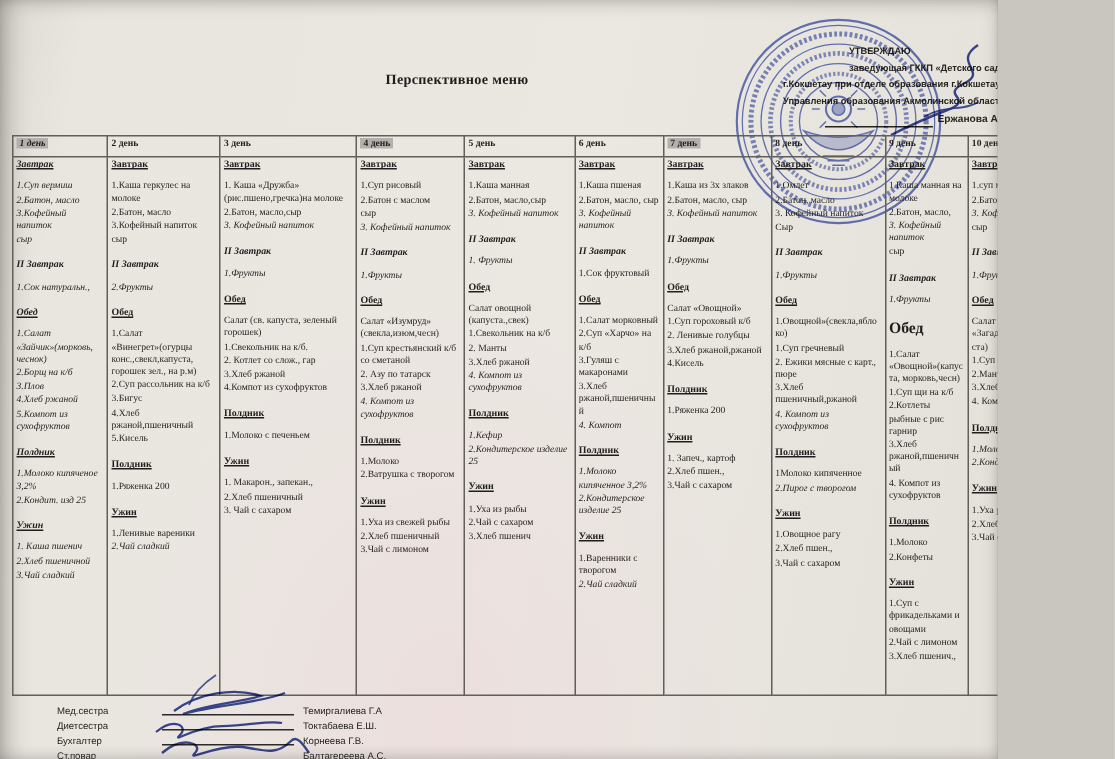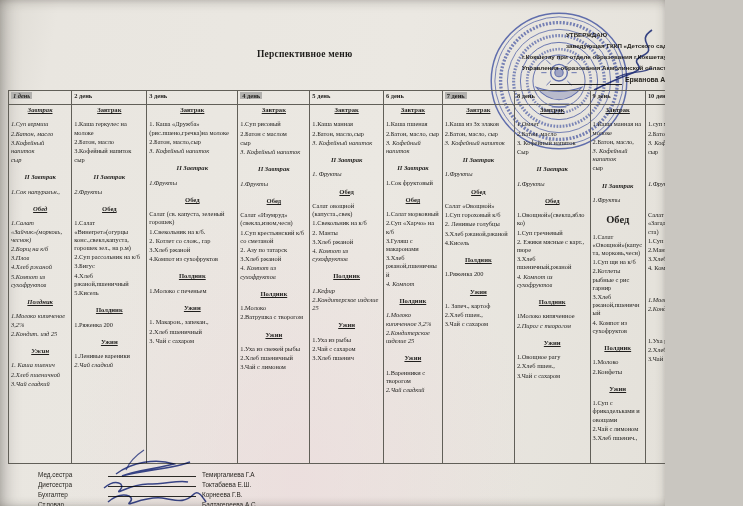--- a/index.html
+++ b/index.html
@@ -20,21 +20,21 @@
   .uline{display:inline-block;width:72px;border-bottom:1px solid #26241f;height:7px;vertical-align:bottom;margin-right:3px;}
   .signer-name{font-size:6.8px;}
   table.menu{position:absolute;left:8px;top:90px;width:729px;height:374px;border-collapse:collapse;table-layout:fixed;}
   .menu th,.menu td{border:1px solid #615f58;vertical-align:top;text-align:left;padding:1px 2px;}
   .menu th{height:11px;font-size:6.4px;font-weight:bold;white-space:nowrap;overflow:hidden;}
   .menu td{font-size:6.4px;line-height:1.28;overflow:hidden;}
   .day-label.hl{background:#b2b1ae;padding:0 2px;}
   .it{font-style:italic;}
   td.em{font-style:italic;}
   .sec{margin-bottom:9px;}
-  .sec-title{font-weight:bold;text-decoration:underline;margin-bottom:6px;font-size:6.6px;text-align:center;}
+  .sec-title{font-weight:bold;text-decoration:underline;margin-bottom:6px;font-size:6.6px;}
   .sec-title.noul{text-decoration:none;font-style:italic;}
   .sec-title.big{text-decoration:none;font-size:10.5px;font-weight:bold;}
   .item{margin-bottom:1px;word-wrap:break-word;}
   .sig-block{position:absolute;left:38px;top:468px;font-family:"Liberation Sans",sans-serif;font-size:6.4px;color:#26241f;}
   .sig-row{height:10px;display:flex;align-items:flex-end;}
   .sig-role{width:70px;}
   .sig-line{display:inline-block;width:88px;border-bottom:1px solid #2b2a26;height:7px;margin:0 6px 1px 0;}
   .sig-name{white-space:nowrap;}
   .stamp{position:absolute;left:486px;top:8px;width:146px;height:146px;opacity:.78;mix-blend-mode:multiply;}
   .scribble{position:absolute;mix-blend-mode:multiply;}

